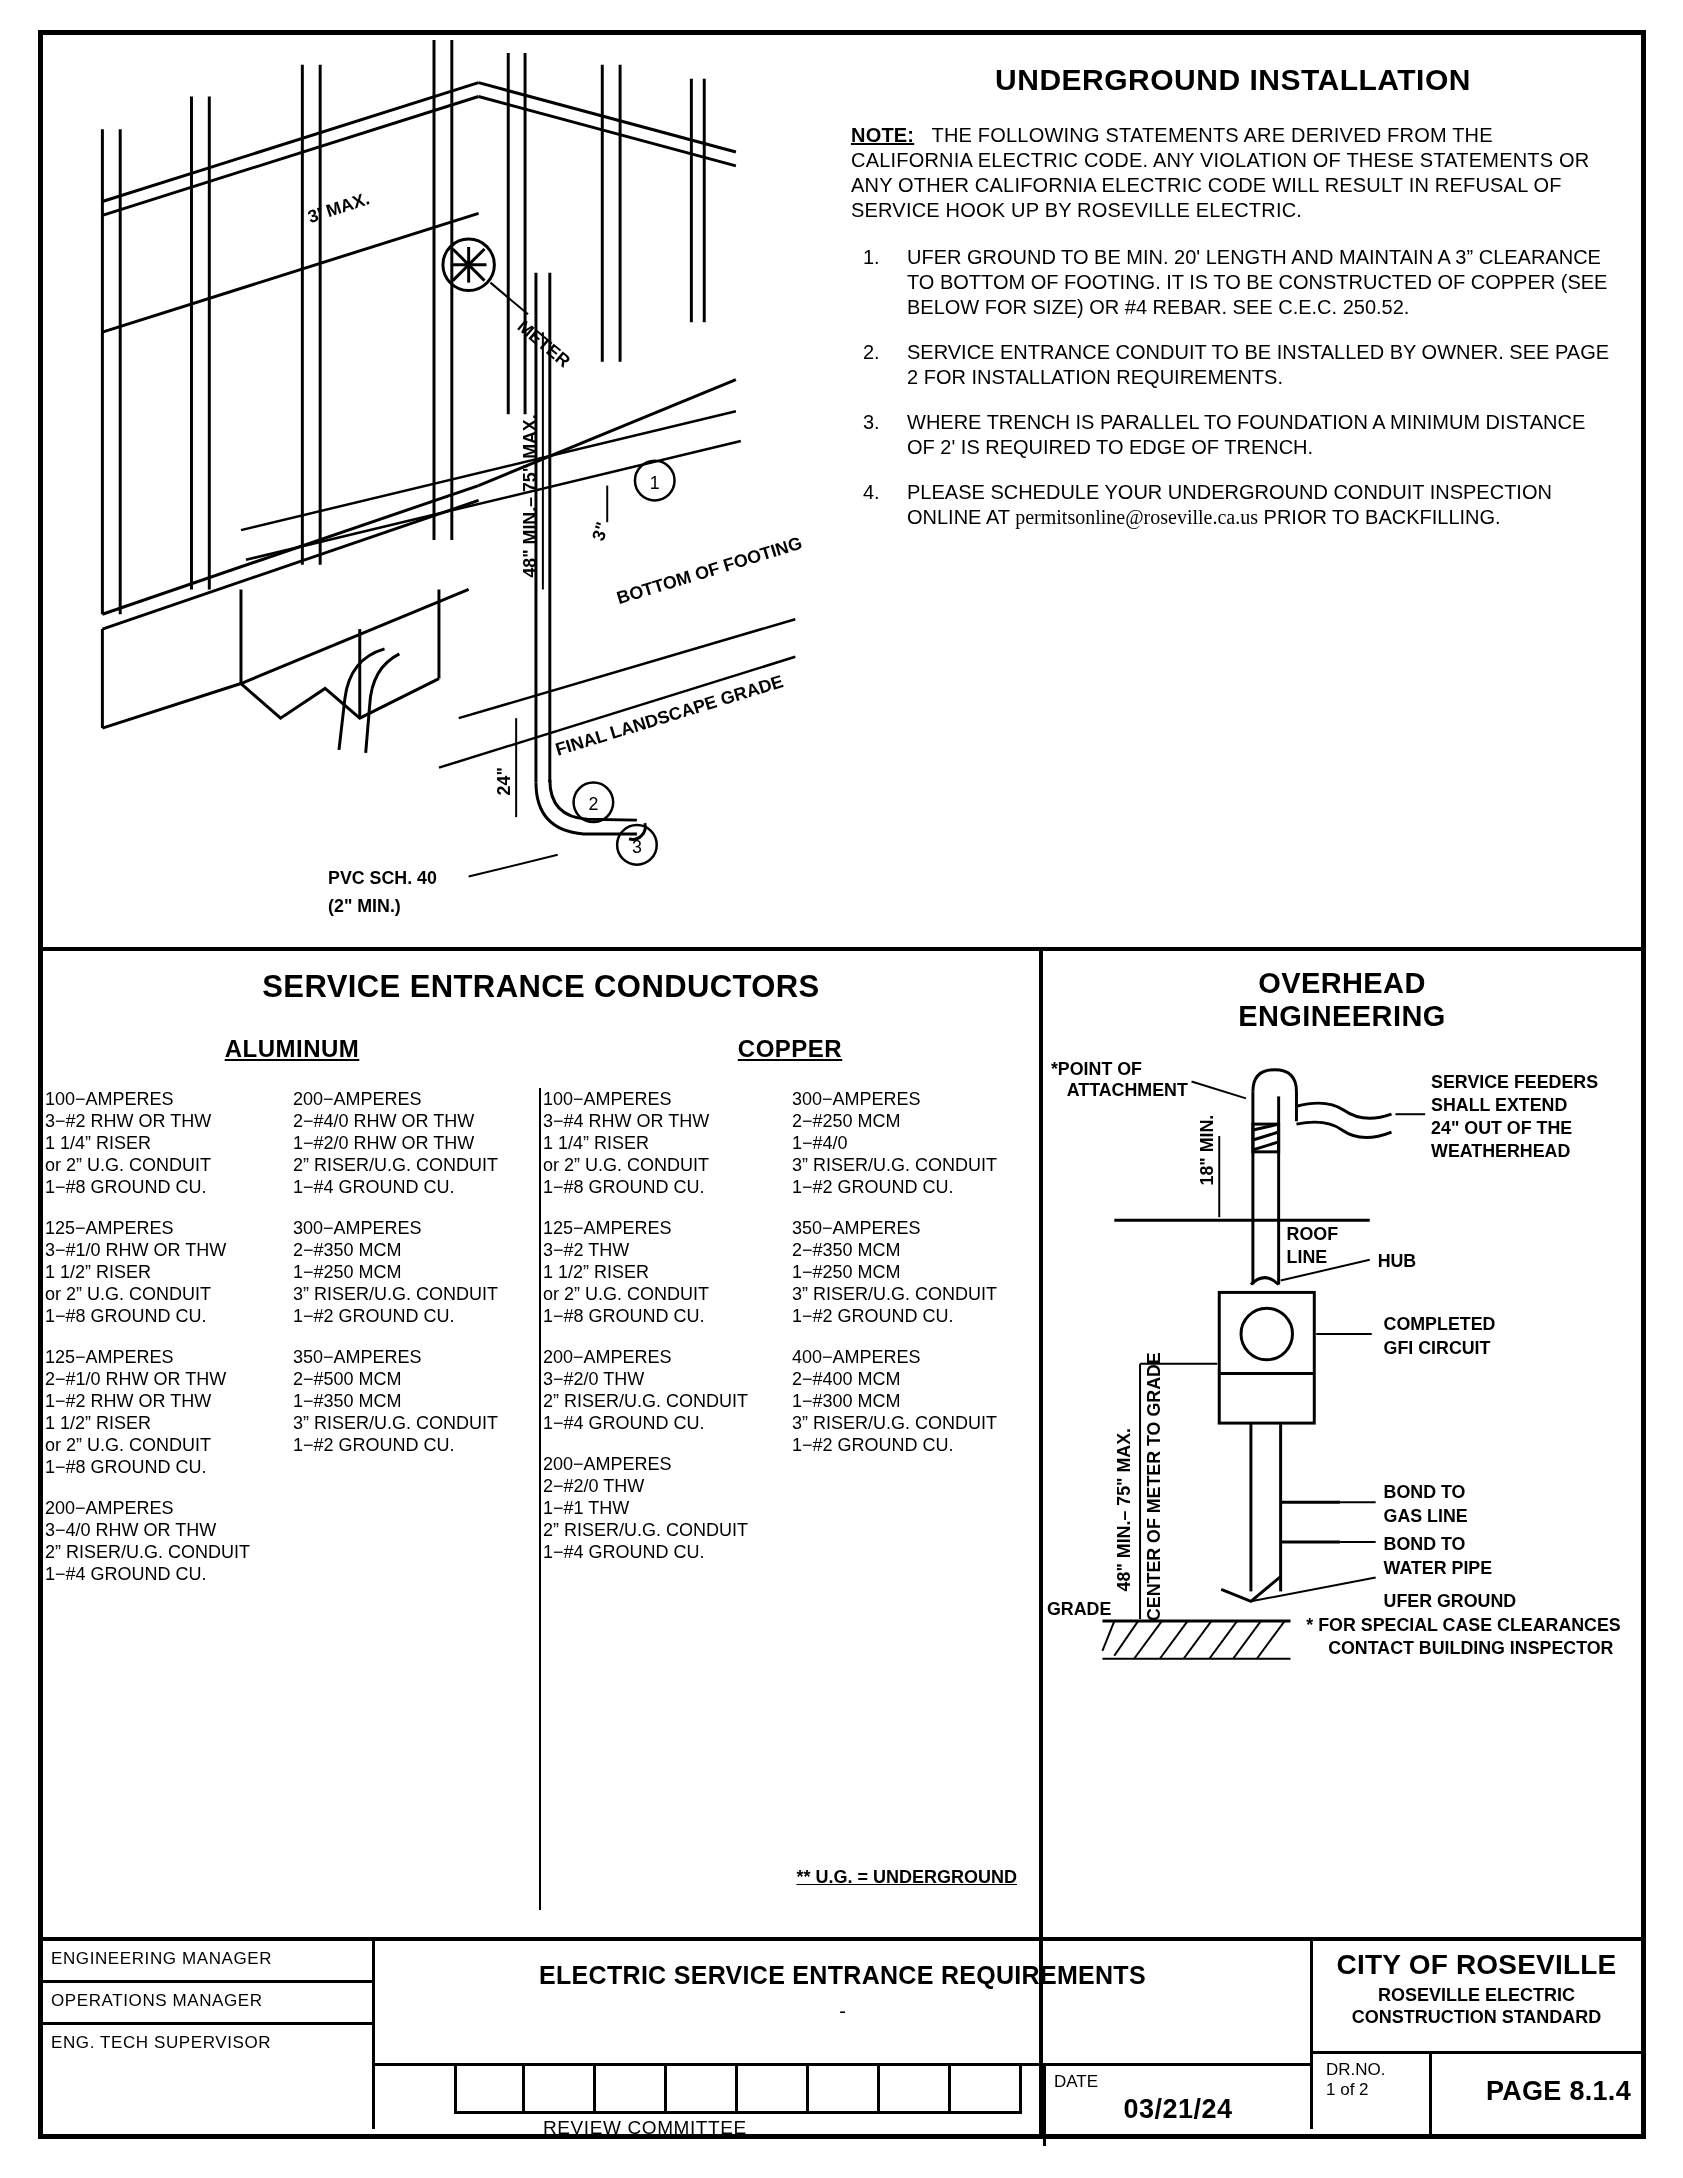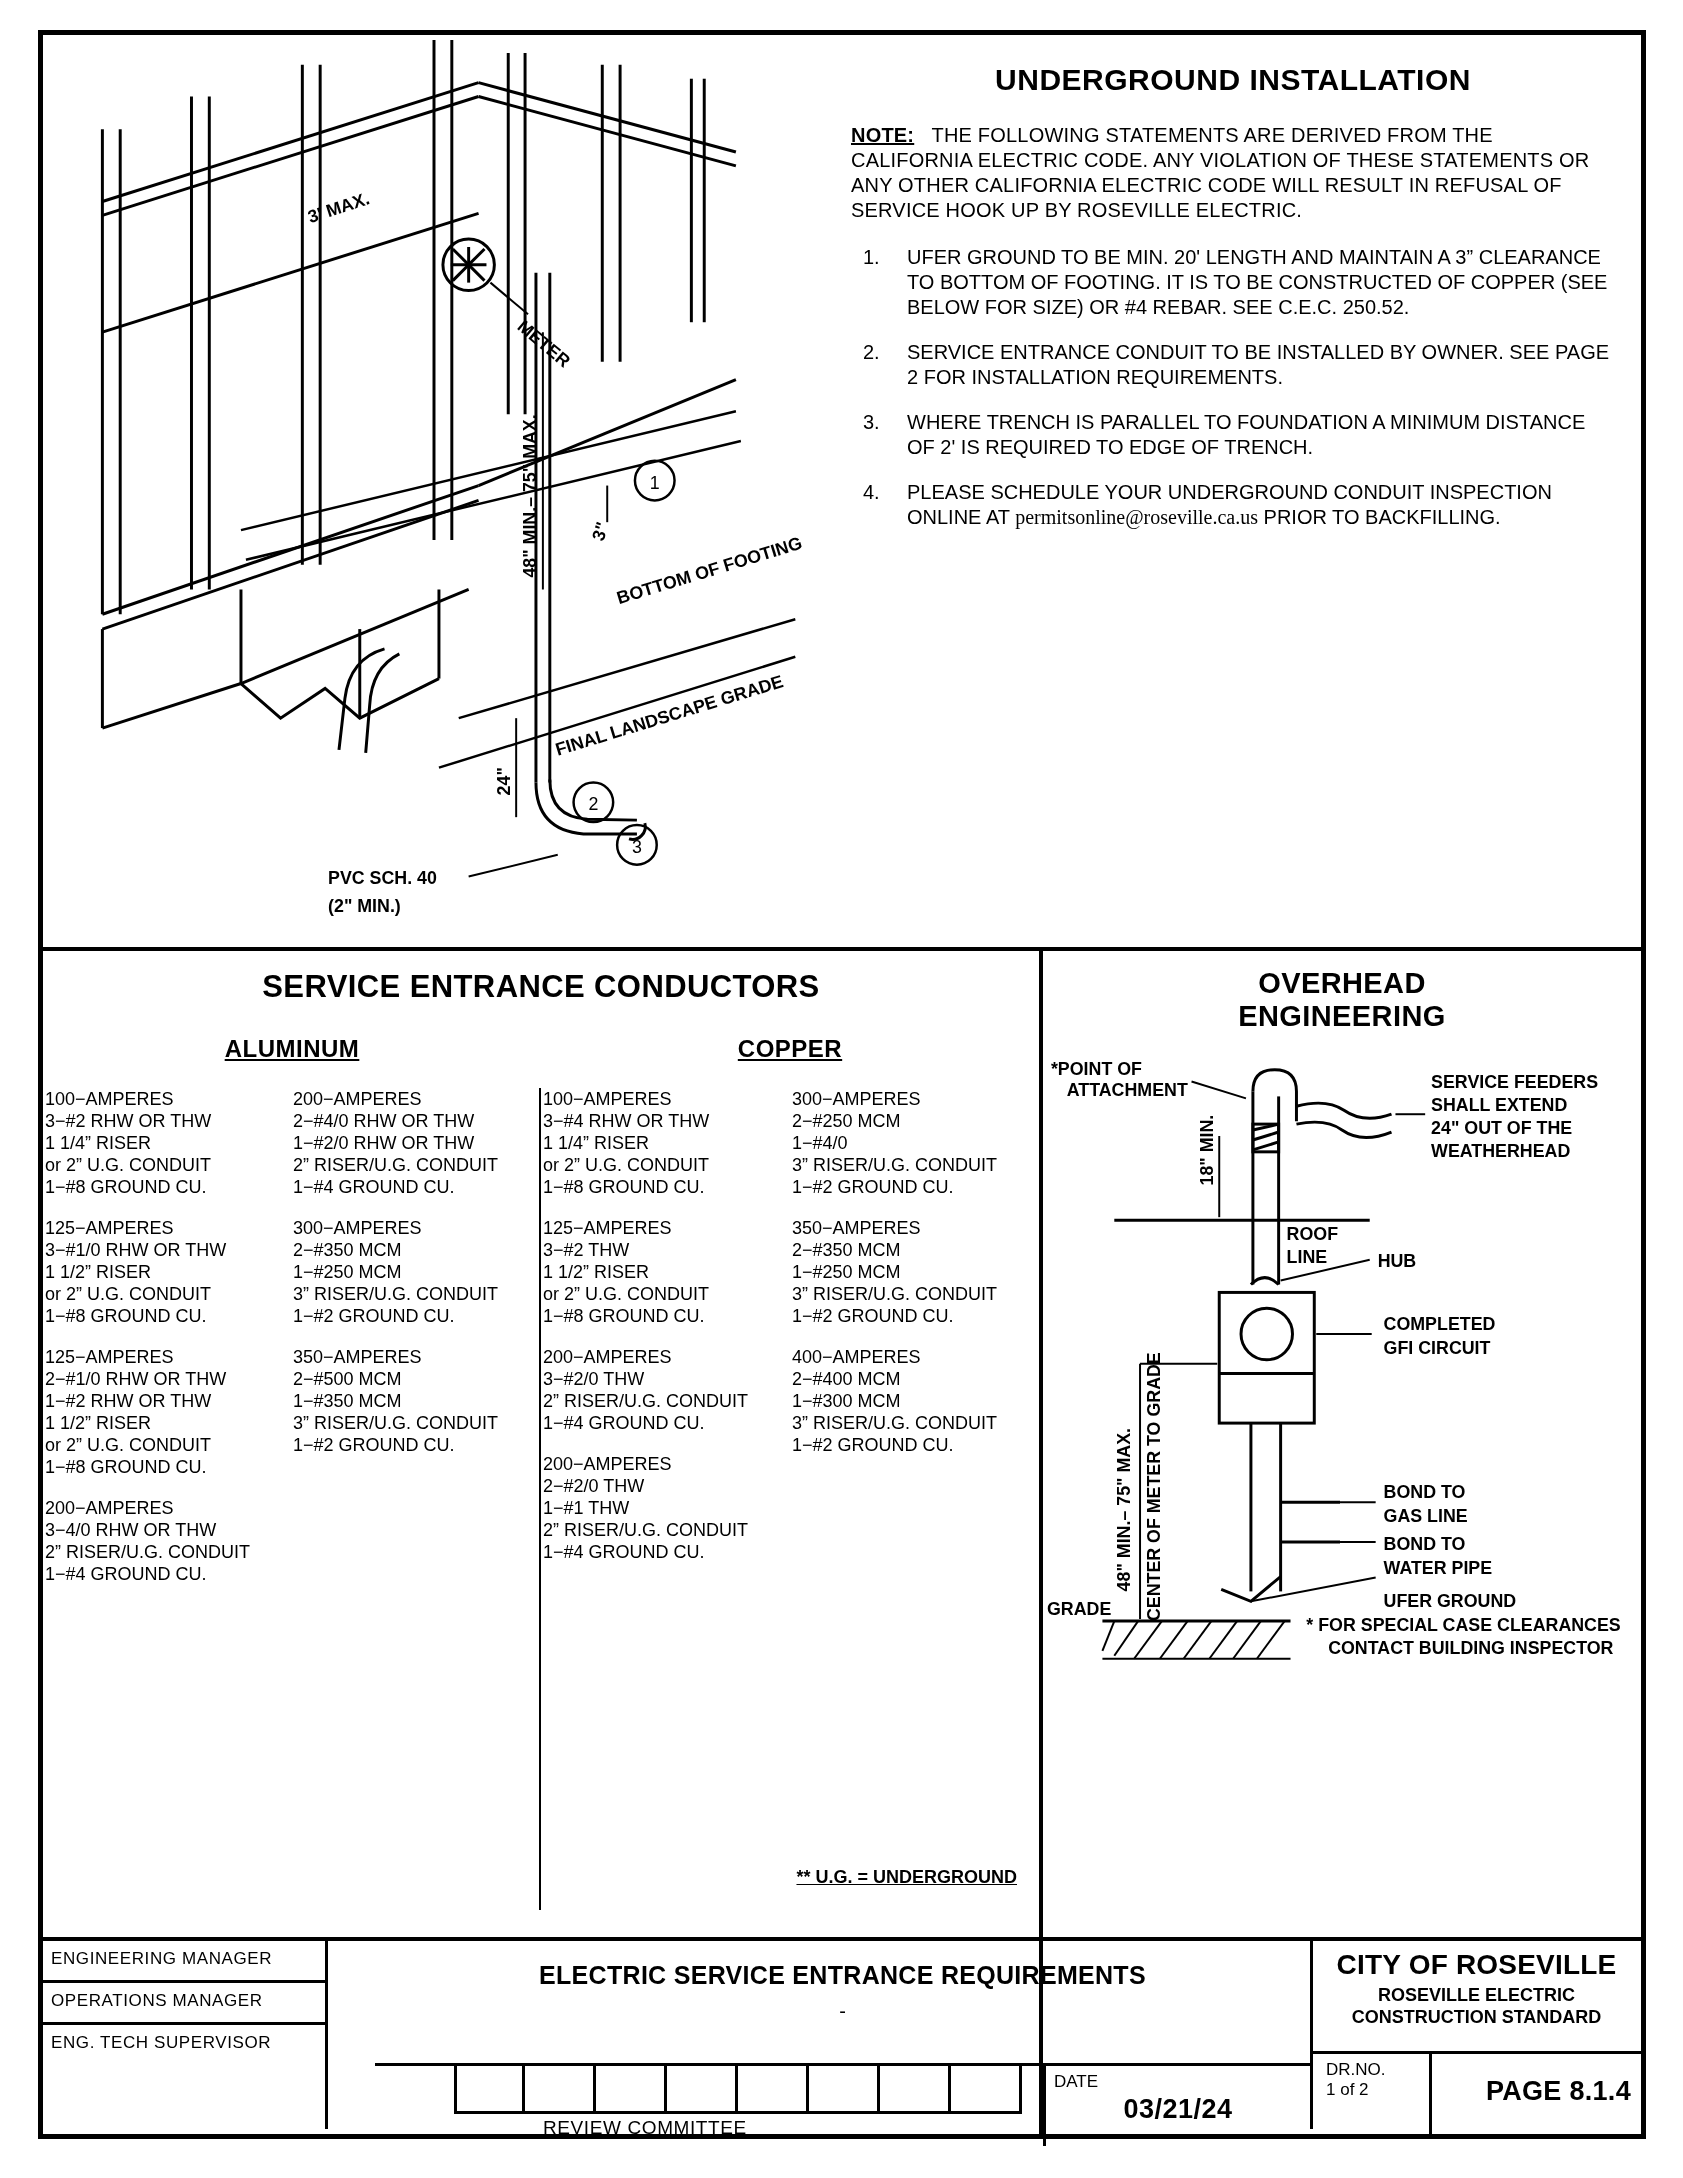--- a/index.html
+++ b/index.html
@@ -161,21 +161,21 @@
   
   .title-block {
     position: absolute;
     left: 0; top: 1906px;
     width: 1598px;
     height: 188px;
   }
   .tb-left {
     position: absolute;
     left: 0; top: 0;
-    width: 285px; height: 188px;
+    width: 332px; height: 188px;
     box-sizing: border-box;
     border-right: 3px solid #000;
   }
   .tb-left .row {
     height: 42px;
     box-sizing: border-box;
     border-bottom: 3px solid #000;
     font-size: 17px;
     padding: 8px 0 0 8px;
     letter-spacing: 0.6px;

